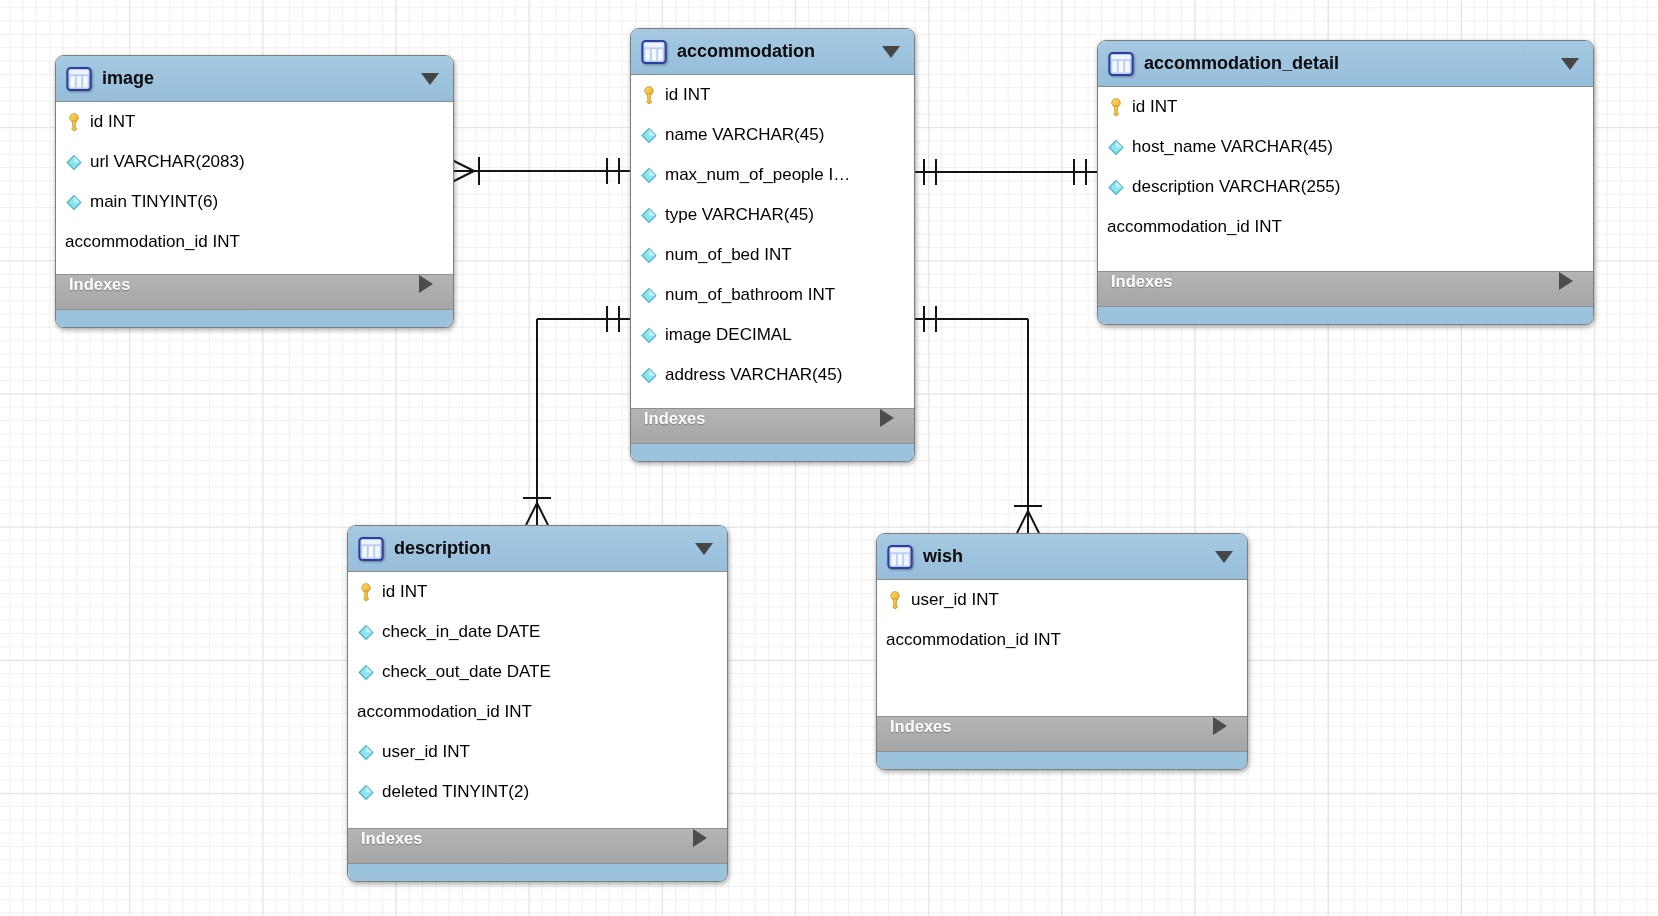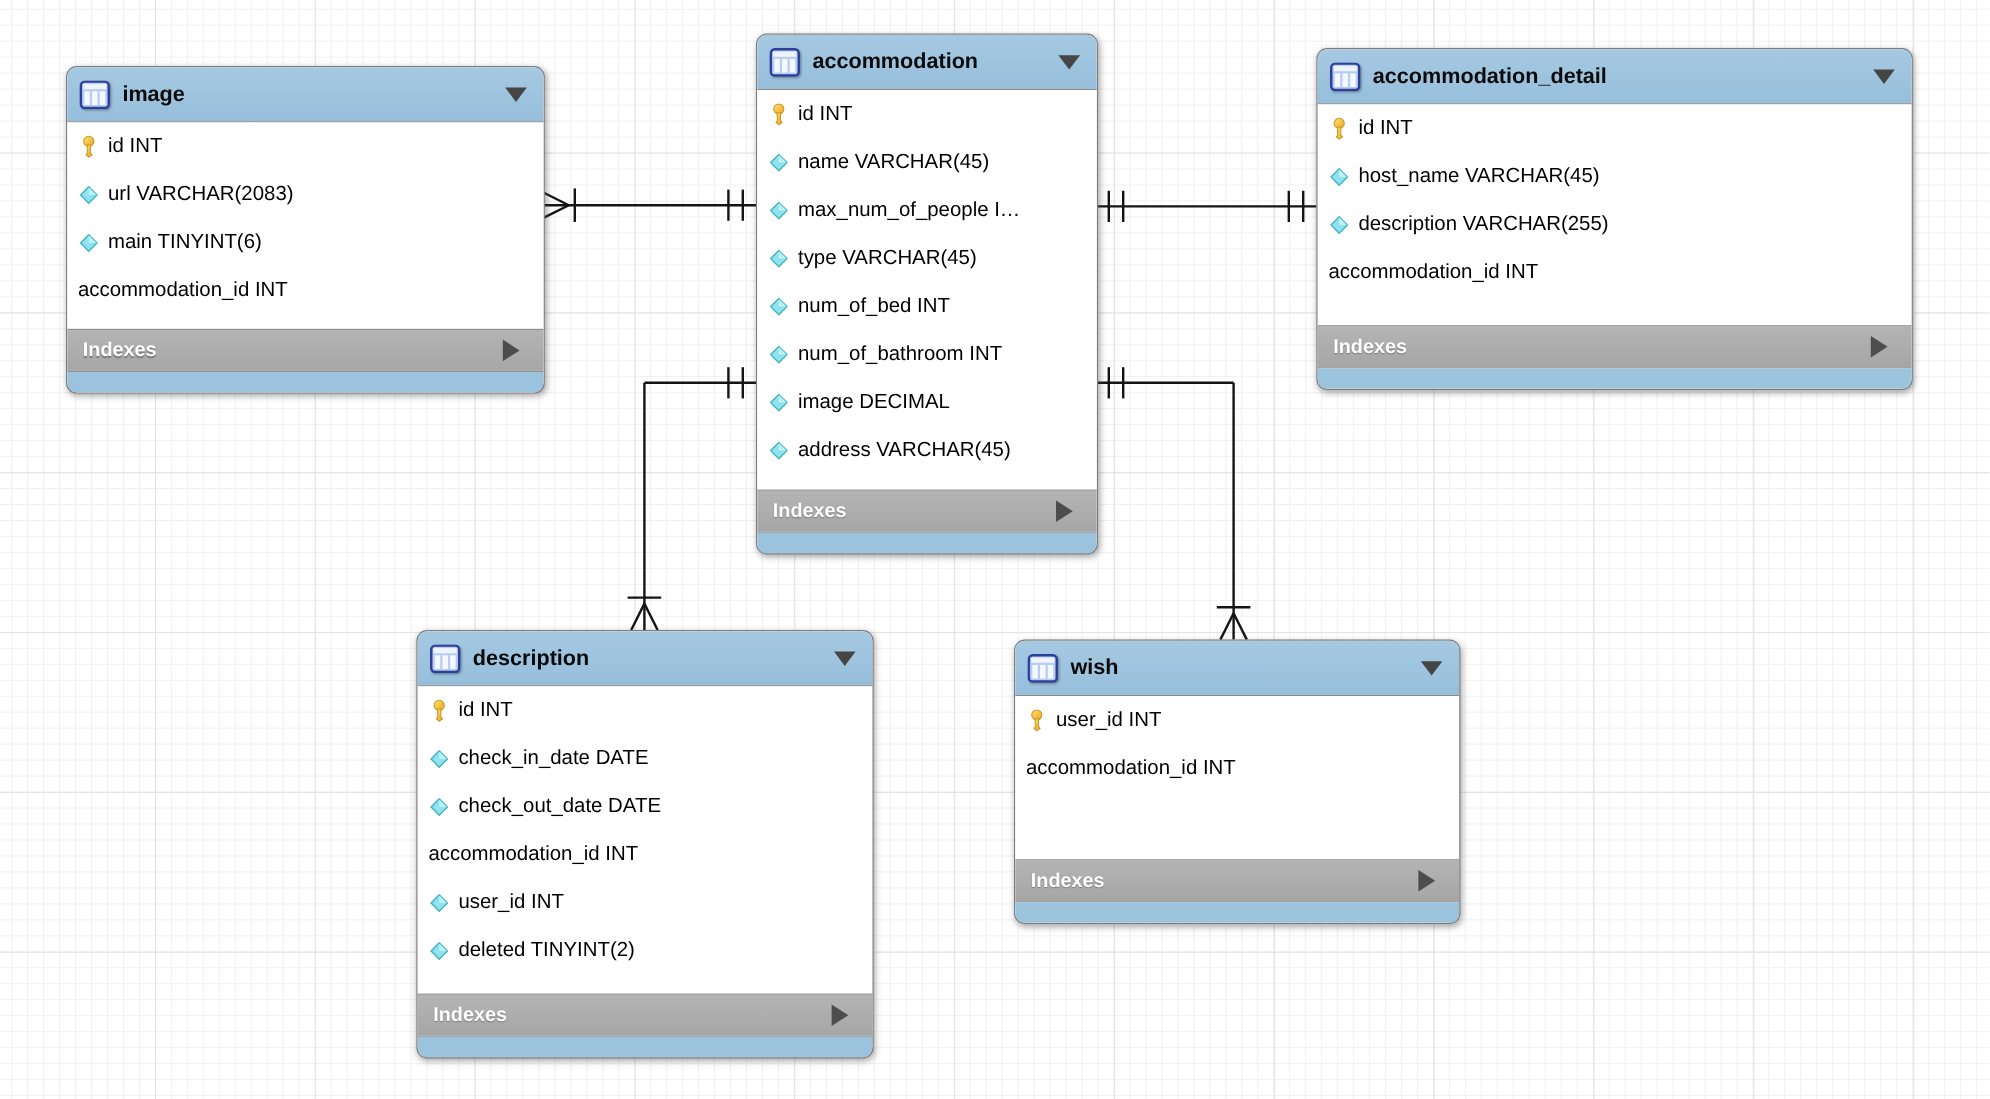--- a/index.html
+++ b/index.html
@@ -40,21 +40,21 @@
     border-top:12px solid #454545;
   }
   .body{background:#fff;}
   .row{
     height:40px;display:flex;align-items:center;
     padding:0 8px 0 9px;white-space:nowrap;overflow:hidden;
   }
   .row .fld-icon{width:18px;height:19px;margin-right:7px;flex:0 0 auto;}
   .row .txt{font-size:17px;color:#000;}
   .footer{
-    height:36px;display:flex;align-items:center;
+    height:36px;display:flex;
     padding:0 20px 0 13px;box-sizing:border-box;
     background:linear-gradient(#b4b4b4,#a6a6a6);
     border-top:1px solid #8f8f8f;border-bottom:1px solid #909090;
   }
   .footer .flabel{
     font-size:16.5px;font-weight:bold;color:#fff;flex:1 1 auto;
     text-shadow:0 1px 1px rgba(0,0,0,.3);
   }
   .expand{
     width:0;height:0;flex:0 0 auto;
@@ -341,21 +341,21 @@
             </svg></span>
           <span class="txt">deleted TINYINT(2)</span>
         </div>
       </div>
     <div class="footer">
       <span class="flabel">Indexes</span>
       <span class="expand"></span>
     </div>
     <div class="strip"></div>
   </div>
-    <div class="db-table" style="left: 845px; top: 533px; width: 370px;">
+    <div class="db-table" style="left: 876px; top: 533px; width: 370px;">
     <div class="hdr">
       <span class="tbl-icon">
         <svg viewBox="0 0 20 19" width="26" height="24">
           <rect x="0.8" y="0.8" width="18.4" height="17.4" rx="2.6" fill="#b9cdf2" stroke="#2c3f9a" stroke-width="1.6"></rect>
           <rect x="2.4" y="2.4" width="15.2" height="3.4" fill="#eef3fd"></rect>
           <rect x="3.1" y="7.2" width="3.6" height="9" fill="#f4f8ff"></rect>
           <rect x="8.2" y="7.2" width="3.6" height="9" fill="#f4f8ff"></rect>
           <rect x="13.3" y="7.2" width="3.6" height="9" fill="#f4f8ff"></rect>
         </svg>
       </span>

